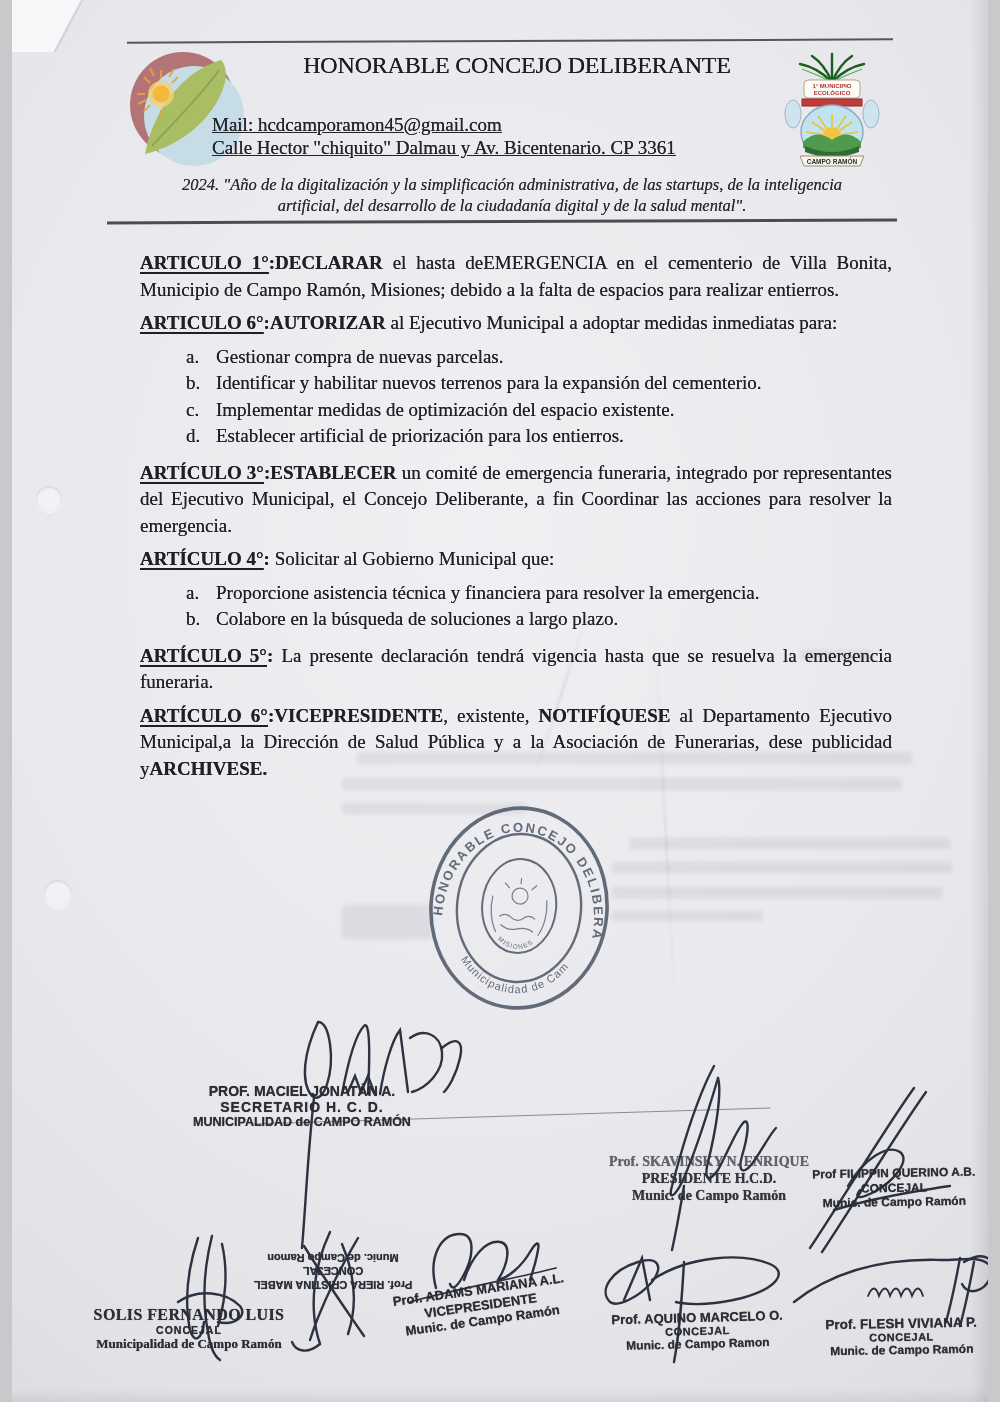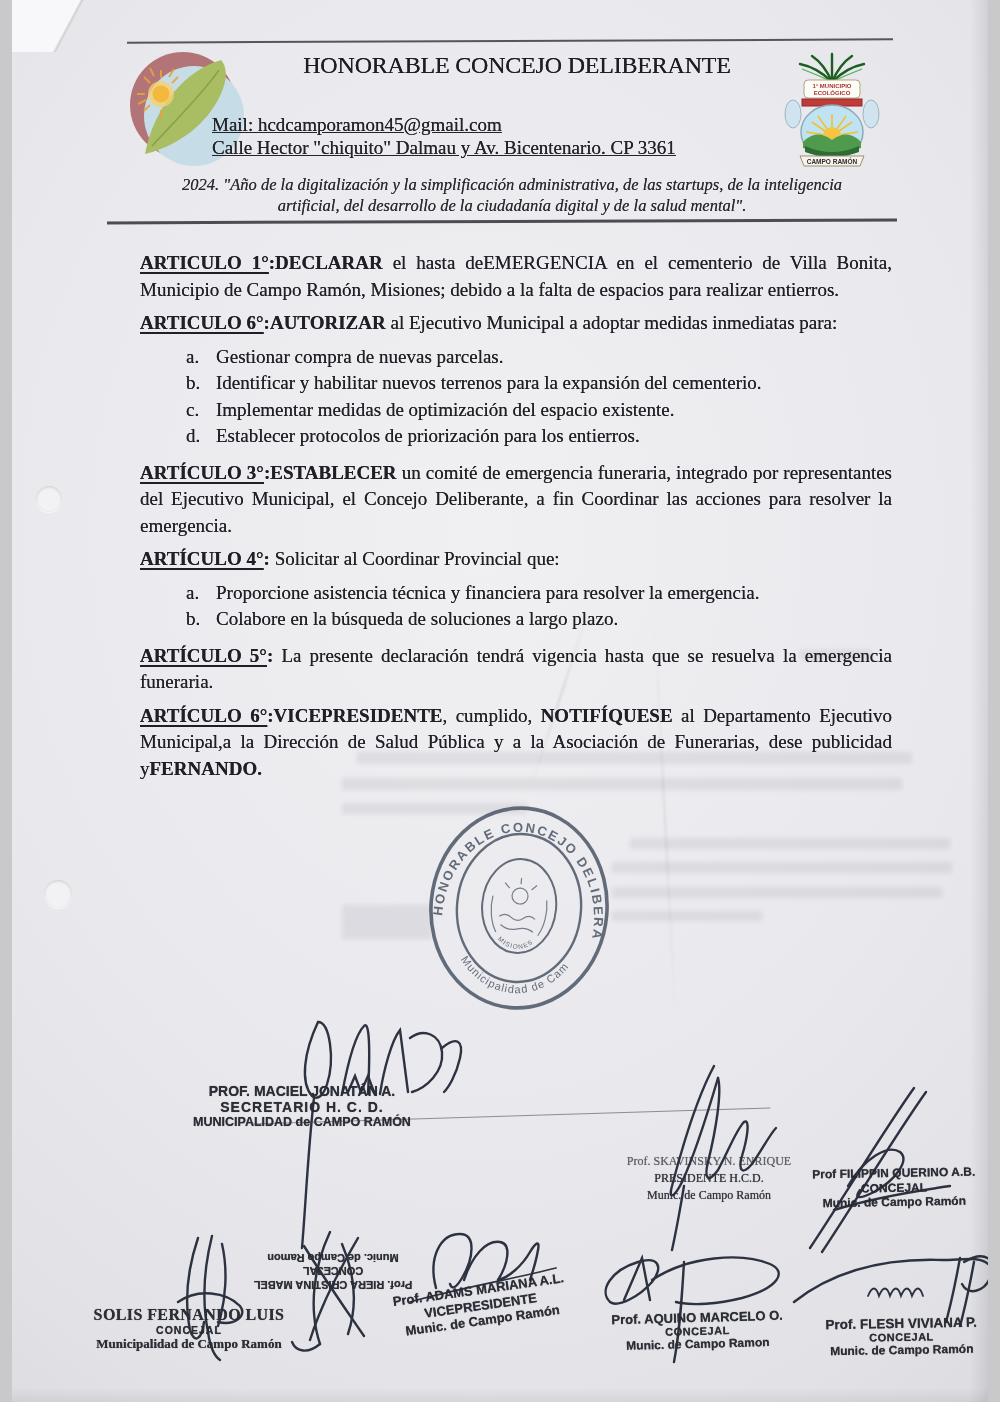--- a/index.html
+++ b/index.html
@@ -51,21 +51,21 @@
   #stamp{position:absolute;left:392px;top:786px;opacity:.82;filter:blur(.4px);}
   
   #ink{position:absolute;left:0;top:0;pointer-events:none;}
   
   .sig{position:absolute;text-align:center;color:#2b2e36;text-shadow:0 0 .7px rgba(20,22,30,.75);}
   .sig .l1,.sig .l2,.sig .l3{display:block;}
   #sig-maciel{left:156px;top:1083px;width:268px;font-family:"Liberation Sans",sans-serif;font-weight:bold;}
   #sig-maciel .l1{font-size:14px;}
   #sig-maciel .l2{font-size:14px;letter-spacing:1px;}
   #sig-maciel .l3{font-size:12.5px;}
-  #sig-skavinsky{left:592px;top:1153px;width:210px;font-weight:normal;font-size:12px;line-height:17px;color:#33363e;}
+  #sig-skavinsky{left:592px;top:1153px;width:210px;font-weight:bold;font-size:14px;line-height:17px;color:#33363e;}
   #sig-filippin{left:768px;top:1166px;width:228px;font-family:"Liberation Sans",sans-serif;font-weight:bold;
         font-size:12px;line-height:14.5px;transform:rotate(-1deg);}
   #sig-solis{left:52px;top:1306px;width:250px;font-weight:bold;}
   #sig-solis .l1{font-size:16px;letter-spacing:.4px;}
   #sig-solis .l2{font-family:"Liberation Sans",sans-serif;font-size:10.5px;letter-spacing:1px;}
   #sig-solis .l3{font-size:13px;}
   #sig-riera{left:236px;top:1250px;width:170px;transform:rotate(180deg);
         font-family:"Liberation Sans",sans-serif;font-weight:bold;font-size:11px;line-height:13.5px;}
   #sig-adams{left:366px;top:1282px;width:205px;transform:rotate(-8deg);
         font-family:"Liberation Sans",sans-serif;font-weight:bold;font-size:13px;line-height:15.5px;}
@@ -181,42 +181,42 @@
       <div class="li">
           <span class="ltr">b.</span>
           <span>Identificar y habilitar nuevos terrenos para la expansión del cementerio.</span>
         </div>
       <div class="li">
           <span class="ltr">c.</span>
           <span>Implementar medidas de optimización del espacio existente.</span>
         </div>
       <div class="li">
           <span class="ltr">d.</span>
-          <span>Establecer protocolos de priorización para los entierros.</span>
+          <span>Establecer artificial de priorización para los entierros.</span>
         </div>
     </div>
 
     <p class="art"><span class="lbl">ARTÍCULO 3°</span><b>:ESTABLECER</b><span> un comité de emergencia funeraria, integrado por representantes del Ejecutivo Municipal, el Concejo Deliberante, a fin Coordinar las acciones para resolver la emergencia.</span></p>
 
-    <p class="art"><span class="lbl">ARTÍCULO 4°</span><b>:</b><span> Solicitar al Coordinar Provincial que:</span></p>
+    <p class="art"><span class="lbl">ARTÍCULO 4°</span><b>:</b><span> Solicitar al Gobierno Municipal que:</span></p>
 
     <div class="list">
       <div class="li">
           <span class="ltr">a.</span>
           <span>Proporcione asistencia técnica y financiera para resolver la emergencia.</span>
         </div>
       <div class="li">
           <span class="ltr">b.</span>
           <span>Colabore en la búsqueda de soluciones a largo plazo.</span>
         </div>
     </div>
 
     <p class="art"><span class="lbl">ARTÍCULO 5°</span><b>:</b><span> La presente declaración tendrá vigencia hasta que se resuelva la emergencia funeraria.</span></p>
 
-    <p class="art"><span class="lbl">ARTÍCULO 6°</span><b>:VICEPRESIDENTE</b><span>, cumplido, </span><b>NOTIFÍQUESE</b><span> al Departamento Ejecutivo Municipal,a la Dirección de Salud Pública y a la Asociación de Funerarias, dese publicidad y</span><b>FERNANDO.</b></p>
+    <p class="art"><span class="lbl">ARTÍCULO 6°</span><b>:VICEPRESIDENTE</b><span>, existente, </span><b>NOTIFÍQUESE</b><span> al Departamento Ejecutivo Municipal,a la Dirección de Salud Pública y a la Asociación de Funerarias, dese publicidad y</span><b>ARCHIVESE.</b></p>
   </div>
 
   <svg id="stamp" width="230" height="250" viewBox="0 0 230 250">
     <defs>
       <path id="arcTop" d="M 40,148 A 76,88 0 1 1 190,148"></path>
       <path id="arcBottom" d="M 60,176 A 70,82 0 0 0 170,176"></path>
       <path id="arcInner" d="M 94,152 A 28,32 0 0 0 136,152"></path>
     </defs>
     <g transform="rotate(5 115 122)" stroke="#445061" fill="none">
       <ellipse cx="115" cy="122" rx="88" ry="100" stroke-width="3.6"></ellipse>

